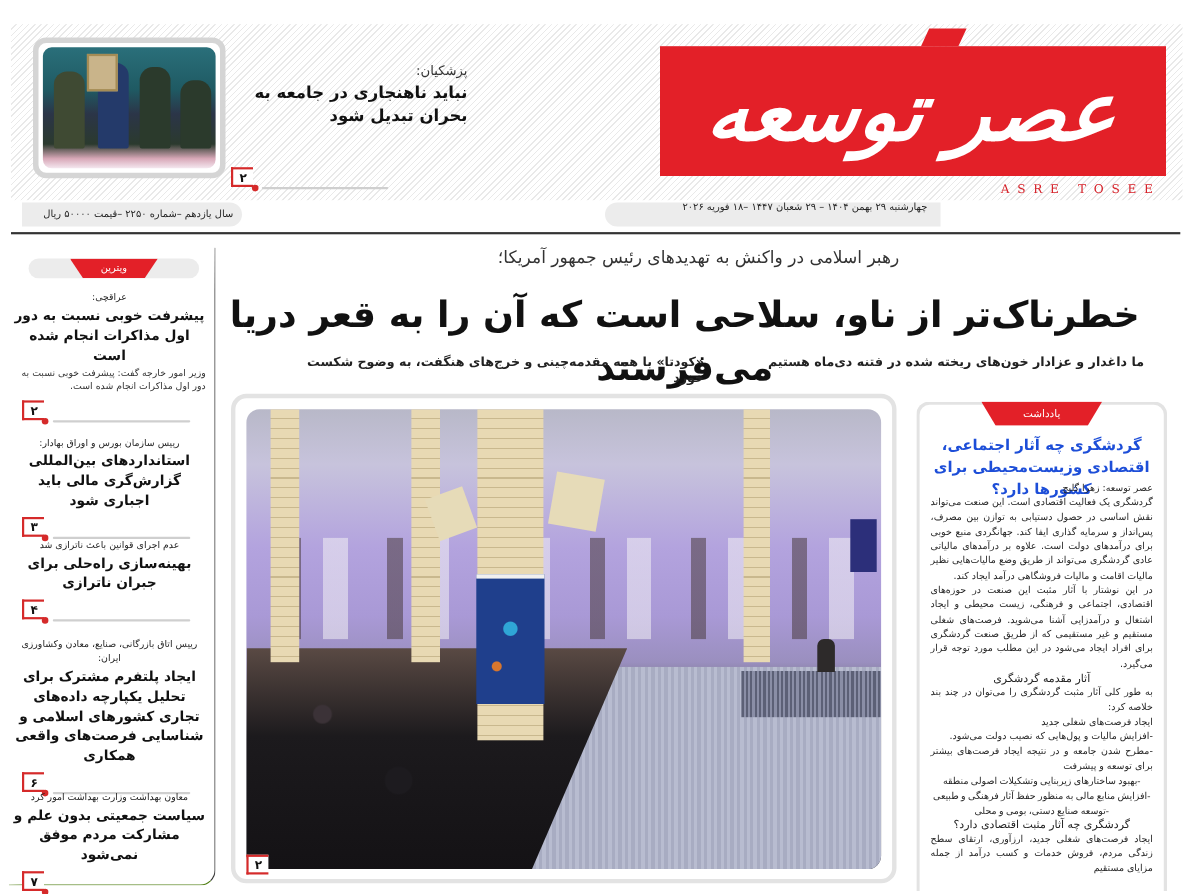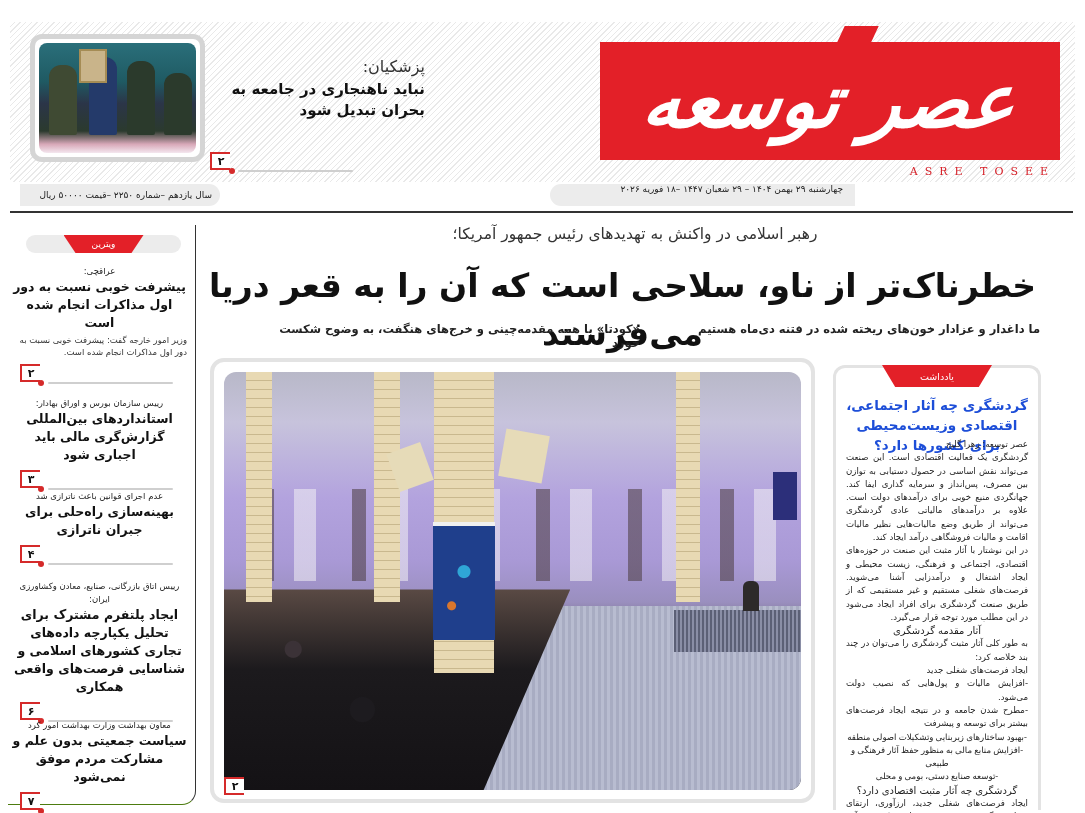--- a/index.html
+++ b/index.html
@@ -31,21 +31,21 @@
   .teaser-photo {
     position: absolute; left: 20px; top: 12px; width: 175px; height: 128px;
     border: 5px solid #d5d5d5; border-radius: 12px; overflow: hidden; background: #fff;
   }
   .photo-fill {
     position: absolute; inset: 4px; border-radius: 8px;
     background: linear-gradient(180deg, #2a6f7a 0%, #1f5a63 35%, #2b3548 55%, #2b3a2e 80%, #d8a8b8 92%, #f4e7ef 100%);
   }
   .photo-fig { position: absolute; bottom: 18px; width: 28px; height: 70px; border-radius: 12px 12px 2px 2px; }
   .teaser-text { position: absolute; left: 205px; top: 35px; width: 210px; text-align: right; }
-  .teaser-kicker { font-size: 16px; color: #333; }
+  .teaser-kicker { font-size: 12px; color: #333; }
   .teaser-headline { font-size: 15px; font-weight: bold; line-height: 21px; color: #111; margin-top: 3px; }
   .page-ref {
     display: inline-flex; align-items: center; justify-content: center;
     width: 20px; height: 18px; border: 2px solid #d52a2a; border-bottom-width: 2px;
     font-size: 11px; font-weight: bold; color: #111; background: #fff; position: relative;
   }
   .page-ref-line { position: absolute; height: 2px; background: #cfcfcf; border-radius: 2px; }
   .page-ref-dot { position: absolute; width: 6px; height: 6px; background: #d52a2a; border-radius: 50%; }
 
   .info-bar-left {
@@ -126,21 +126,21 @@
   .mp-speaker { position: absolute; right: 42px; top: 50%; width: 16px; height: 30px; background:#2d2a2a; border-radius: 6px 6px 0 0; }
   .mp-arches {
     position: absolute; left: 0; top: 28%; width: 100%; height: 22%;
     background: repeating-linear-gradient(90deg, transparent 0 36px, #4a3b3e 36px 50px, transparent 50px 70px, #f2f0f4 70px 92px);
     opacity: 0.55;
   }
   .mp-banner { position: absolute; right: 4px; top: 24%; width: 24px; height: 48px; background: #2c2f7a; }
   .main-photo-ref { position: absolute; left: 10px; bottom: 4px; }
 
   .opinion-box {
-    position: absolute; left: 833px; top: 365px; width: 208px; height: 445px;
+    position: absolute; left: 833px; top: 365px; width: 228px; height: 445px;
     border: 3px solid #e3e3e3; border-radius: 12px; border-bottom: none;
     border-bottom-left-radius: 0; border-bottom-right-radius: 0;
   }
   .op-tab {
     position: absolute; left: 50%; top: -3px; transform: translateX(-50%); width: 110px; height: 22px;
     background: #e32028; clip-path: polygon(0 0, 100% 0, 88% 100%, 12% 100%);
     color: #fff; font-size: 9.5px; display: flex; align-items: center; justify-content: center;
   }
   .op-title { position: absolute; top: 27px; left: 8px; right: 8px; text-align: center; font-size: 13.5px; font-weight: bold; line-height: 20px; color: #1d4ed8; }
   .op-body { position: absolute; top: 70px; left: 10px; right: 10px; font-size: 8.6px; line-height: 13.3px; color: #222; text-align: justify; }

